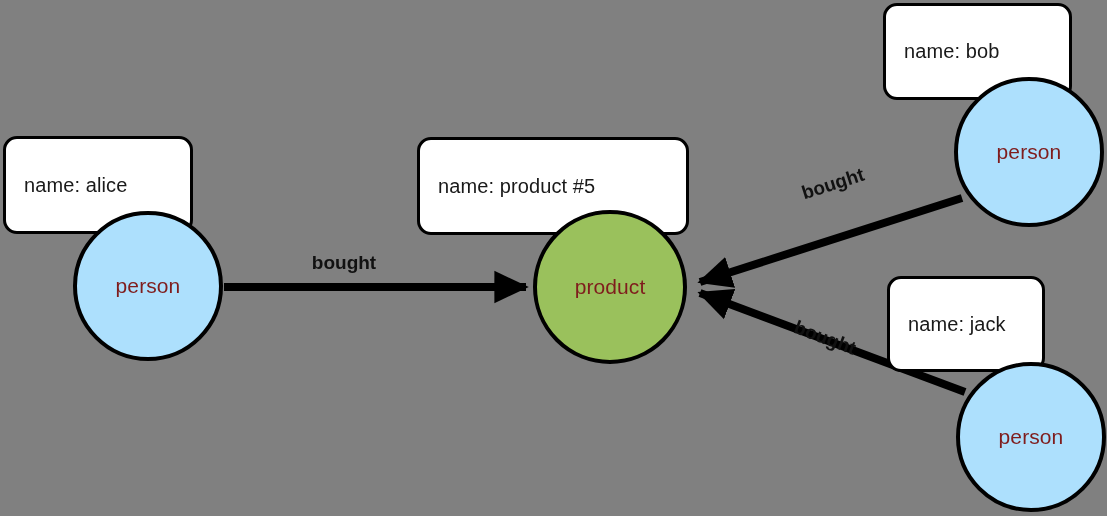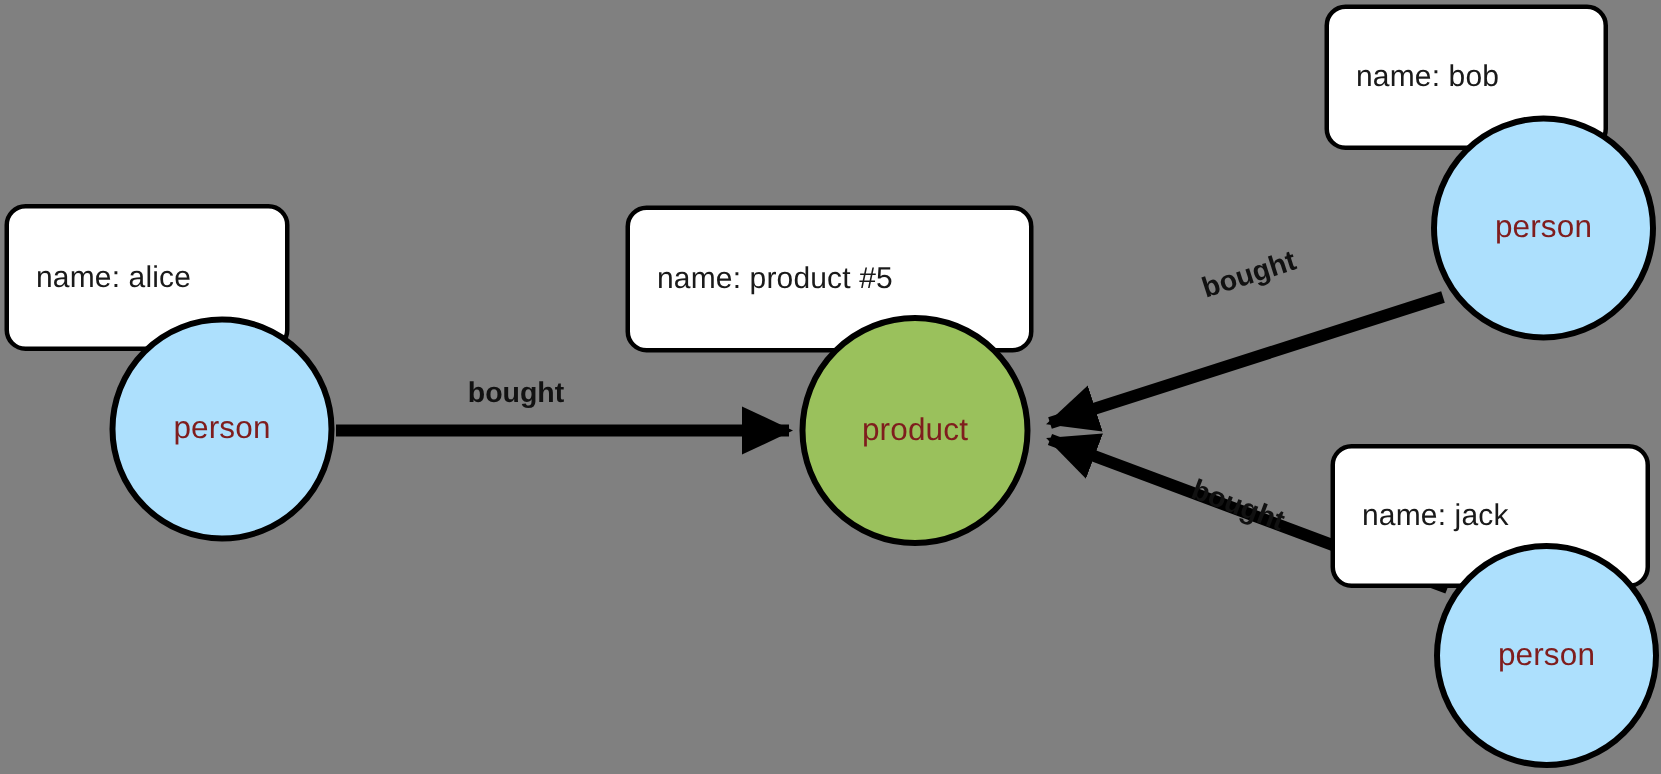--- a/index.html
+++ b/index.html
@@ -99,21 +99,21 @@
   </div>
 
   <div class="prop-box" style="left:417px; top:137px; width:272px; height:98px;">
     <span class="prop-text">name: product #5</span>
   </div>
 
   <div class="prop-box" style="left:883px; top:3px; width:189px; height:97px;">
     <span class="prop-text">name: bob</span>
   </div>
 
-  <div class="prop-box" style="left:887px; top:296px; width:213px; height:96px;align-items:center;">
+  <div class="prop-box" style="left:887px; top:276px; width:158px; height:96px;align-items:center;">
     <span class="prop-text">name: jack</span>
   </div>
 
   <div class="node" style="left:73px; top:211px; width:150px; height:150px; background:#ade0fd;">
     <span class="node-text">person</span>
   </div>
 
   <div class="node" style="left:533px; top:210px; width:154px; height:154px; background:#9ac15c;">
     <span class="node-text">product</span>
   </div>

